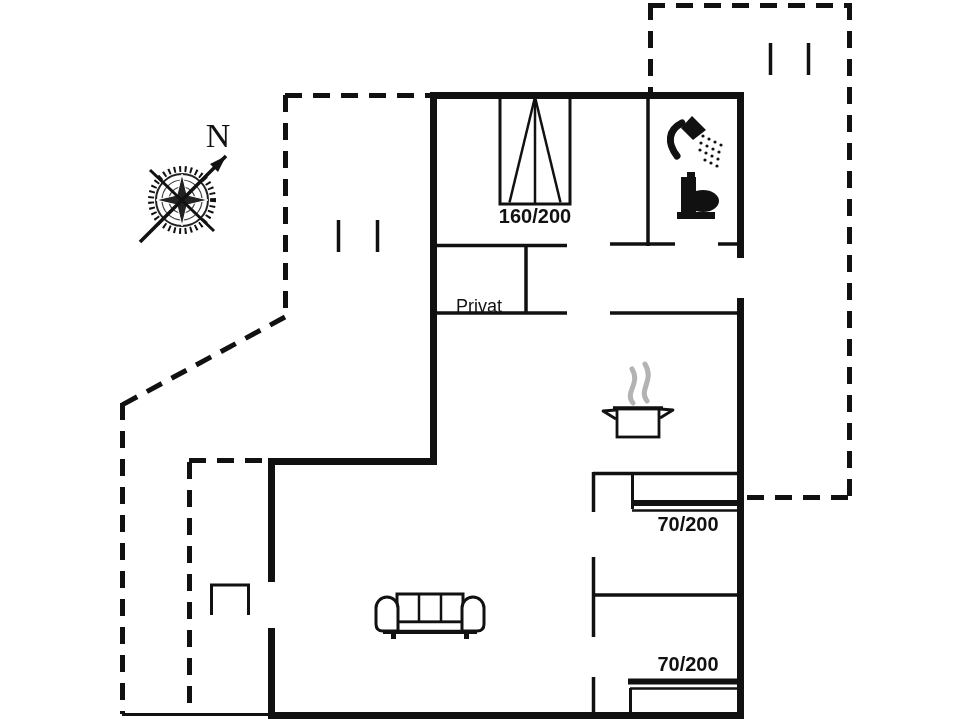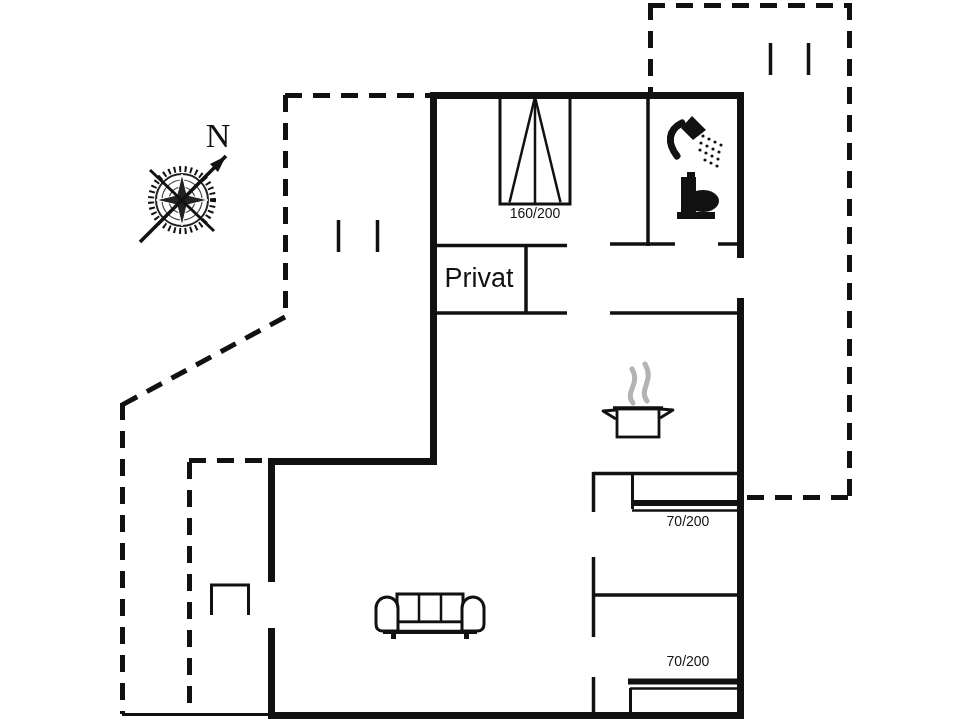--- a/index.html
+++ b/index.html
@@ -10,22 +10,22 @@
   svg.plan{position:absolute;left:0;top:0;}
   .lbl{
     position:absolute;transform:translateX(-50%);
     color:#111;white-space:nowrap;line-height:1;
     font-family:"Liberation Sans",sans-serif;
   }
   .lbl-north{
     font-family:"Liberation Serif",serif;
     font-size:34px;
   }
-  .lbl-room{font-size:27px;}
-  .lbl-dim{font-size:14px;}
+  .lbl-room{font-size:18px;margin-top:32px;}
+  .lbl-dim{font-size:20px;font-weight:bold;}
 </style>
 </head>
 <body>
 
 <div class="canvas">
 
   <svg class="plan" width="960" height="720" viewBox="0 0 960 720">
 
     <g stroke="#111" stroke-width="5" stroke-dasharray="17 11" fill="none">
       <path d="M648 5.5 H 850"></path>

